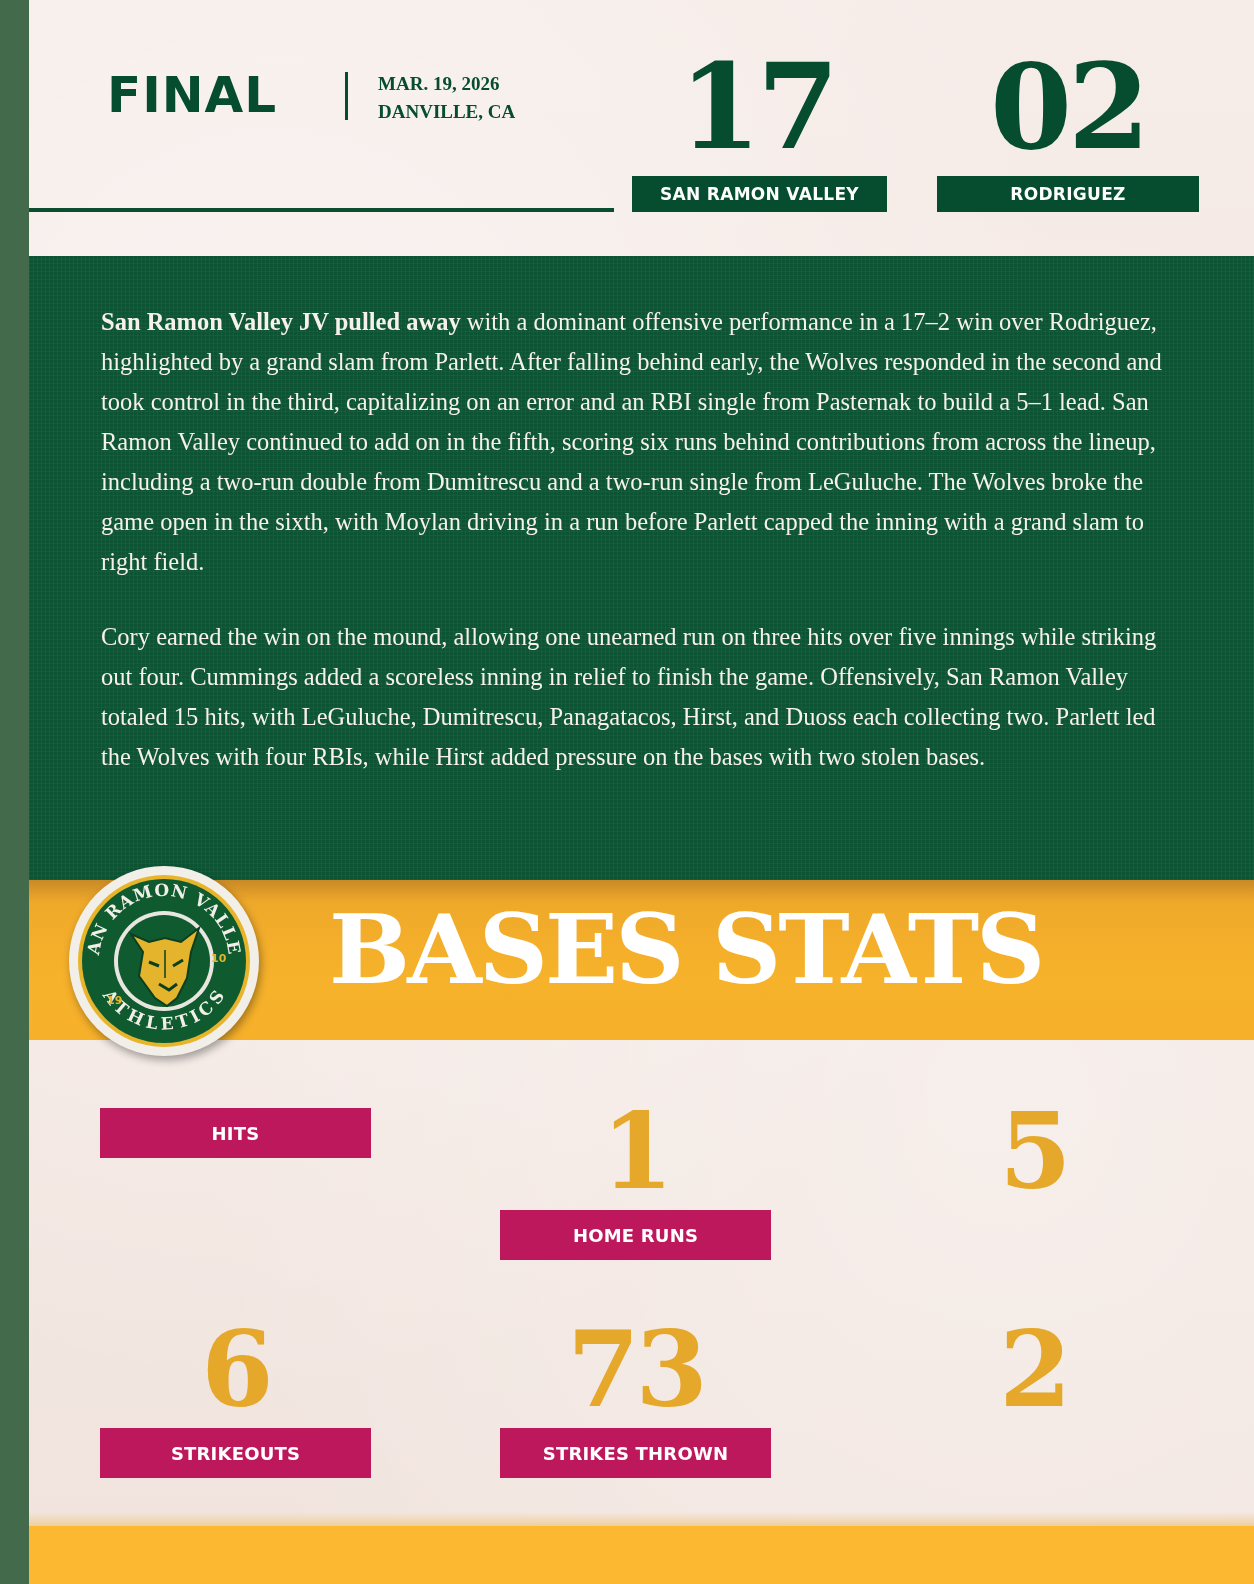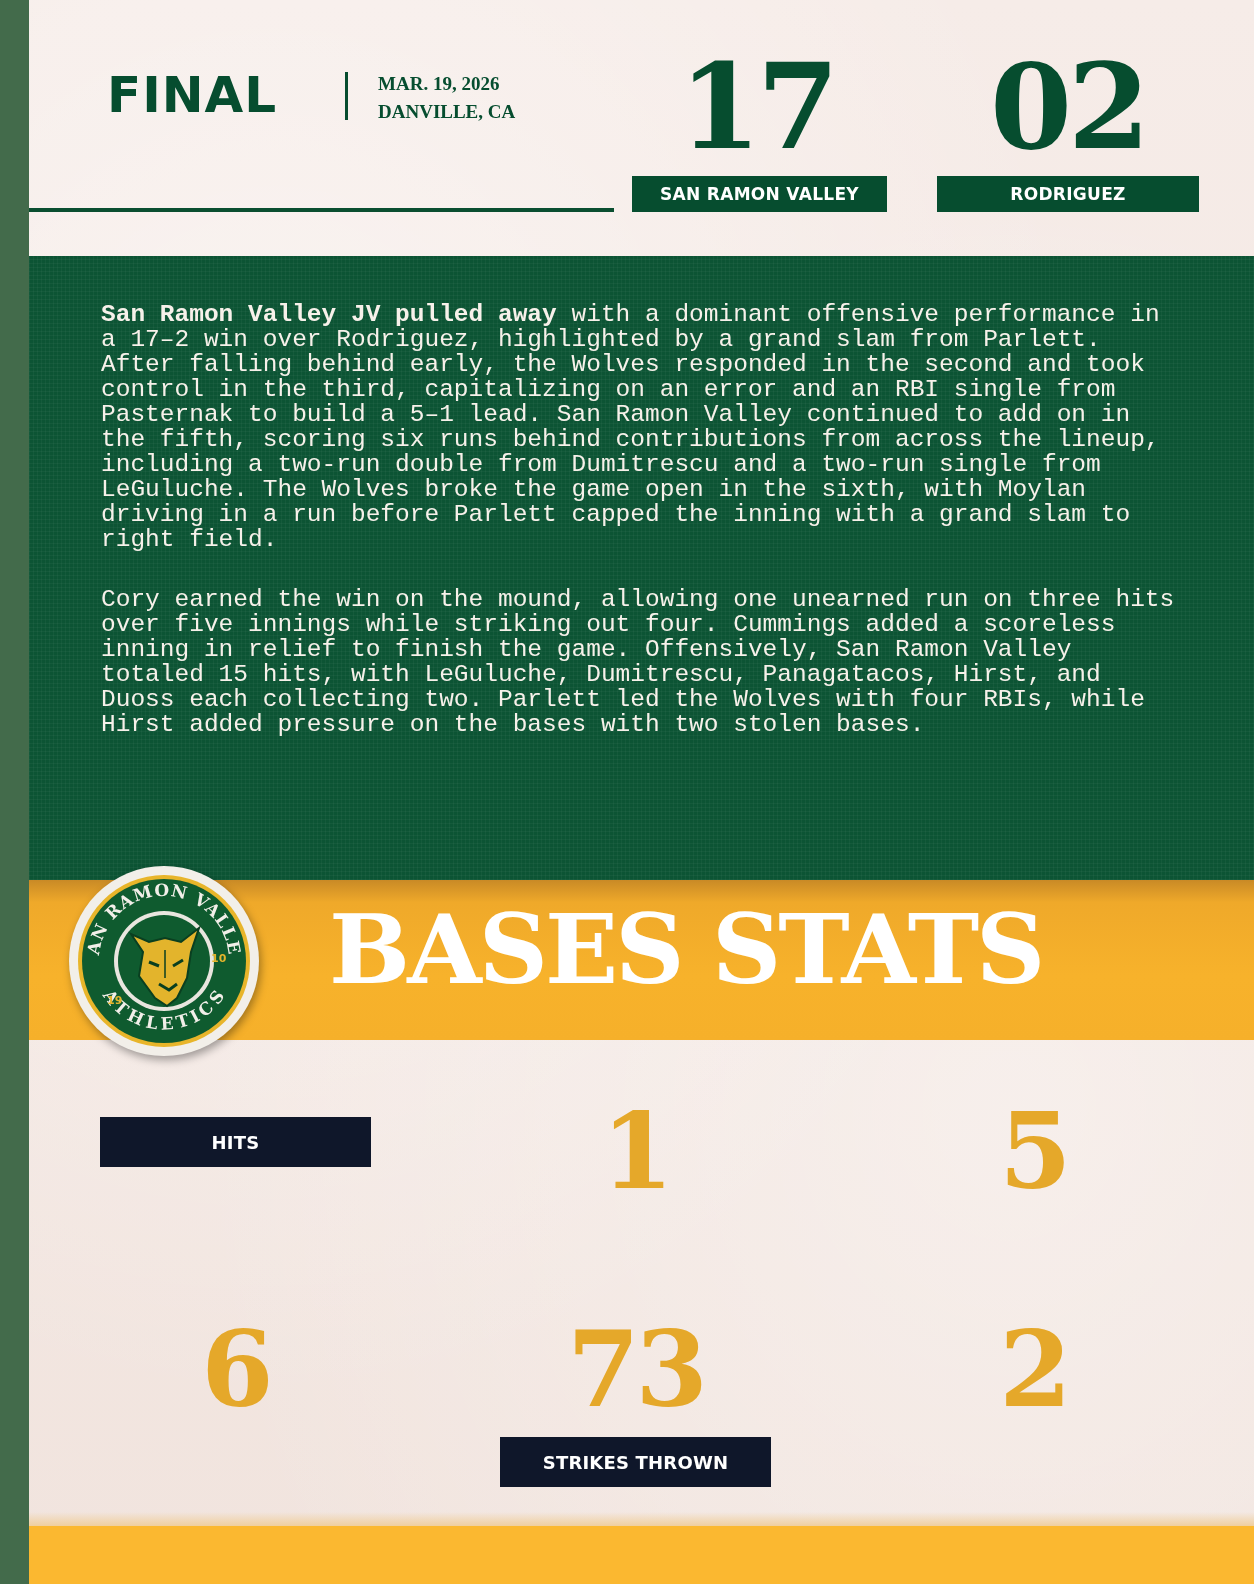--- a/index.html
+++ b/index.html
@@ -58,22 +58,22 @@
   
   .recap {
     position: absolute; left: 29px; top: 256px; width: 1225px; height: 624px;
     background-color: #0c5434;
     background-image:
       repeating-linear-gradient(0deg, rgba(255,255,255,0.035) 0 1px, transparent 1px 4px),
       repeating-linear-gradient(90deg, rgba(255,255,255,0.035) 0 1px, transparent 1px 4px);
   }
   .recap-text {
     position: absolute; left: 72px; top: 46px; width: 1080px;
-    font-family: Liberation Mono, monospace; color: #f7f1ea;
-    font-size: 24.5px; line-height: 25px;
+    font-family: Liberation Serif, serif; color: #f7f1ea;
+    font-size: 24.5px; line-height: 40px;
   }
   .recap-text p + p { margin-top: 35px; }
   .recap-text b { font-weight: bold; }
 
   
   .banner {
     position: absolute; left: 29px; top: 880px; width: 1225px; height: 160px;
     background: linear-gradient(180deg, #c98a26 0%, #efa92a 14%, #f7b22b 60%, #f6b02a 100%);
   }
   .banner-title {
@@ -90,22 +90,22 @@
   .logo svg { width: 190px; height: 190px; display: block; }
 
   
   .stat { position: absolute; width: 271px; text-align: center; }
   .stat-value {
     font-family: "DejaVu Serif", serif; font-weight: bold;
     color: #e5a82a; font-size: 104px; line-height: 1; letter-spacing: -4px;
     height: 102px;
   }
   .stat-label {
-    margin-top: 17px; height: 50px;
-    background: #0f172a; color: #fff;
+    margin-top: 8px; height: 50px;
+    background: #be185d; color: #fff;
     font-family: "DejaVu Sans", sans-serif; font-weight: bold; font-size: 18px;
     display: flex; align-items: center; justify-content: center; letter-spacing: 0.2px;
   }
   .footer-band {
     position: absolute; left: 29px; top: 1526px; width: 1225px; height: 58px;
     background: #fbb830;
   }
   .footer-fade {
     position: absolute; left: 29px; top: 1512px; width: 1225px; height: 14px;
     background: linear-gradient(180deg, rgba(240,200,150,0) 0%, #efcf9f 100%);
@@ -169,26 +169,28 @@
     <text x="38" y="138" font-family="DejaVu Sans, sans-serif" font-weight="bold" font-size="11" fill="#e3b42c">19</text>
     <text x="142" y="96" font-family="DejaVu Sans, sans-serif" font-weight="bold" font-size="11" fill="#e3b42c">10</text>
   </svg>
 </div>
 
 <div class="stat" style="left:100px; top:1100px;">
   <div class="stat-label">HITS</div>
 </div>
 <div class="stat" style="left:500px; top:1100px;">
   <div class="stat-value">1</div>
+  <div class="stat-label">HOME RUNS</div>
 </div>
 <div class="stat" style="left:898px; top:1100px;">
   <div class="stat-value">5</div>
 </div>
 <div class="stat" style="left:100px; top:1318px;">
   <div class="stat-value">6</div>
+  <div class="stat-label">STRIKEOUTS</div>
 </div>
 <div class="stat" style="left:500px; top:1318px;">
   <div class="stat-value">73</div>
   <div class="stat-label">STRIKES THROWN</div>
 </div>
 <div class="stat" style="left:898px; top:1318px;">
   <div class="stat-value">2</div>
 </div>
 
 <div class="footer-fade"></div>

